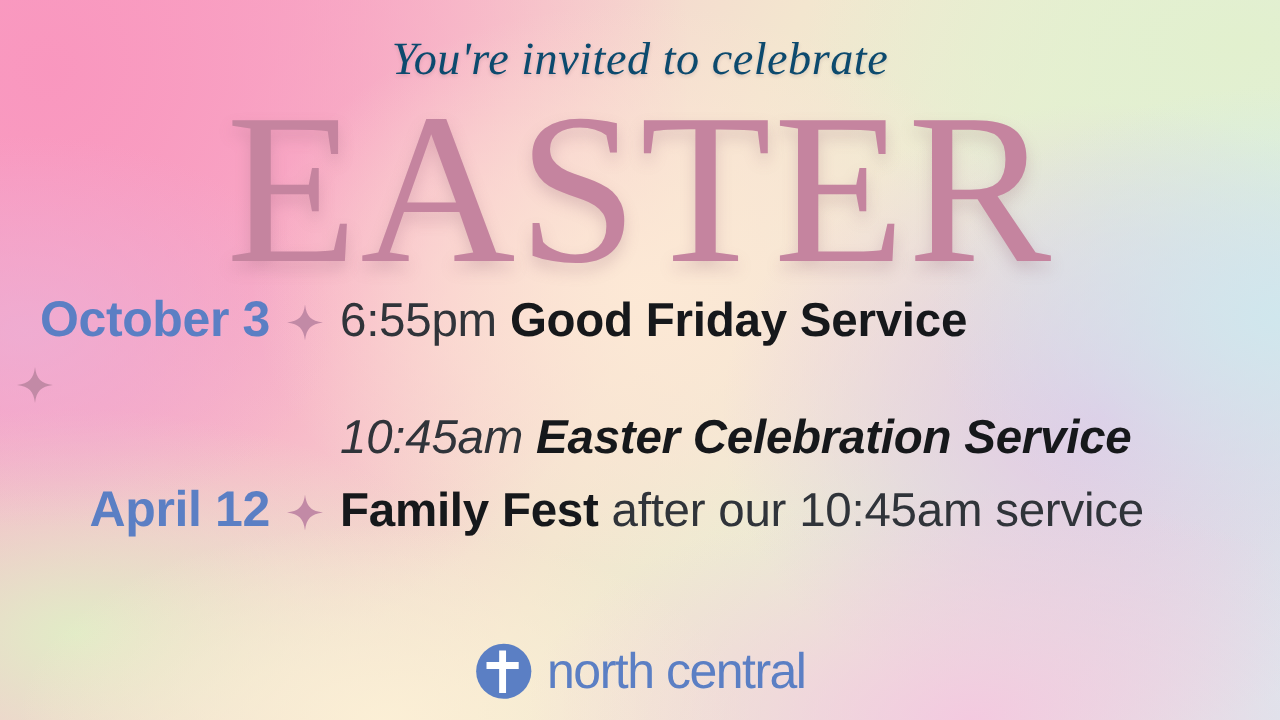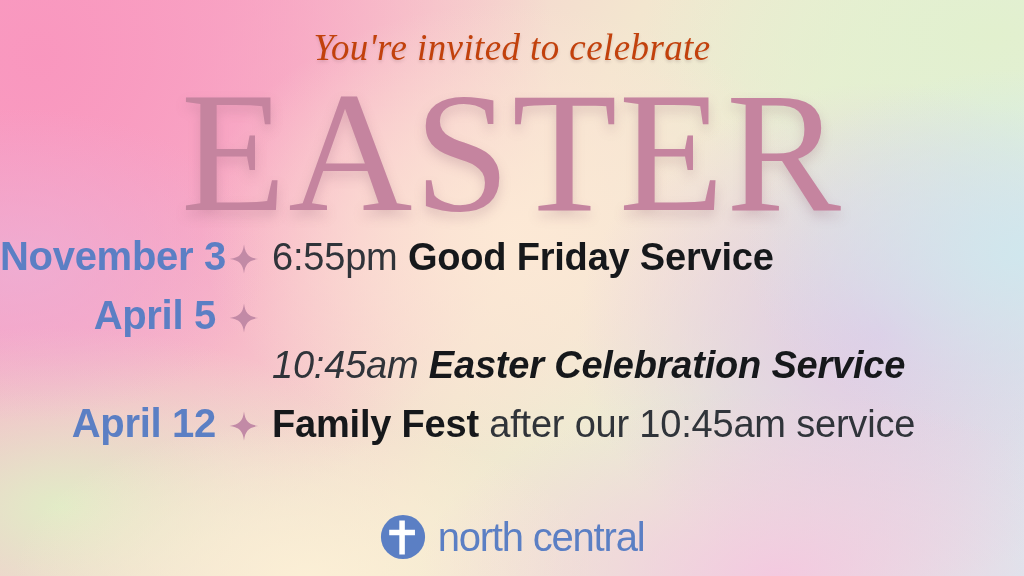--- a/index.html
+++ b/index.html
@@ -88,21 +88,21 @@
     position: absolute;
     top: 26px;
     left: 0;
     right: 0;
     text-align: center;
     font-family: "Liberation Serif", "DejaVu Serif", serif;
     font-style: italic;
     font-weight: 400;
     font-size: 37px;
     letter-spacing: 0.4px;
-    color: #c2410c;
+    color: #0c4a6e;
     text-shadow: 0 2px 3px rgba(120,90,100,0.22);
   }
 
   .easter {
     position: absolute;
     top: 66px;
     left: 0;
     right: 0;
     text-align: center;
     font-family: "Liberation Serif", "DejaVu Serif", serif;
@@ -202,33 +202,32 @@
 
   <div id="content">
 
     <div class="kicker">You're invited to celebrate</div>
 
     <div class="easter">EASTER</div>
 
     <div class="schedule">
 
       <div class="srow srow-1">
-        <div class="date-col">November 3</div>
+        <div class="date-col">October 3</div>
         <div class="star-col">
           <svg width="30" height="30" viewBox="0 0 100 100" aria-hidden="true">
             <path d="M50 2 C54 34 66 46 98 50 C66 54 54 66 50 98 C46 66 34 54 2 50 C34 46 46 34 50 2 Z" fill="currentColor"></path>
           </svg>
         </div>
         <div class="event-col">
           <span class="t-reg">6:55pm </span><span class="t-bold">Good Friday Service</span><span class="t-reg"></span>
         </div>
       </div>
 
       <div class="srow srow-2">
-        <div class="date-col">April 5</div>
         <div class="star-col">
           <svg width="30" height="30" viewBox="0 0 100 100" aria-hidden="true">
             <path d="M50 2 C54 34 66 46 98 50 C66 54 54 66 50 98 C46 66 34 54 2 50 C34 46 46 34 50 2 Z" fill="currentColor"></path>
           </svg>
         </div>
       </div>
 
       <div class="srow srow-3">
         <div class="date-col"></div>
         <div class="star-col"></div>

